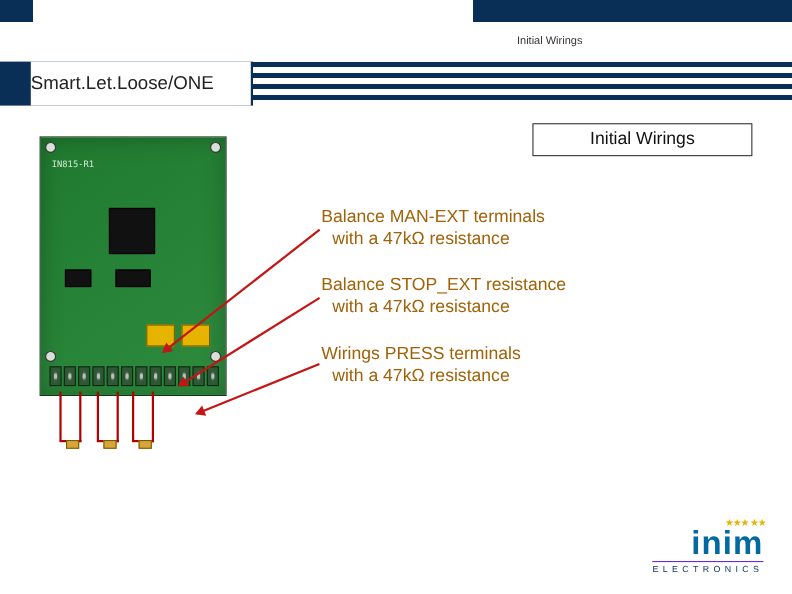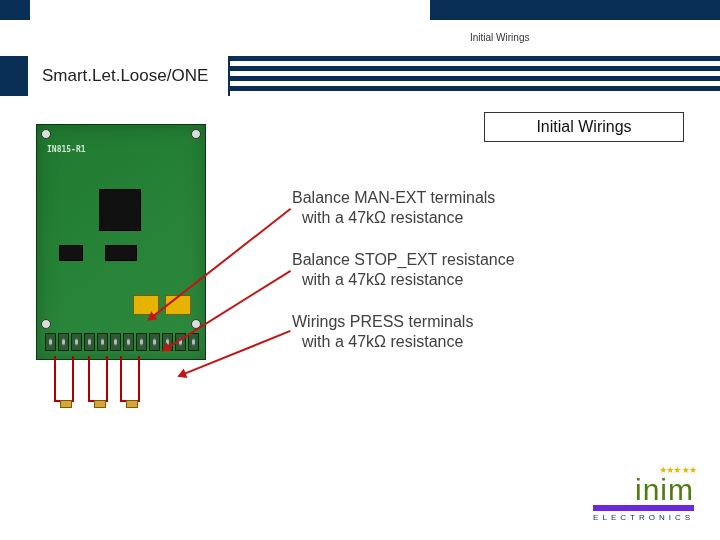--- a/index.html
+++ b/index.html
@@ -4,56 +4,56 @@
 <style>
   * { margin: 0; padding: 0; box-sizing: border-box; }
   body { width: 720px; height: 540px; font-family: Arial, sans-serif; background: #fff; position: relative; overflow: hidden; }
   .top-banner { position: absolute; top: 0; left: 0; width: 720px; height: 20px; background: #0a2f56; }
   .top-banner::after { content: ""; position: absolute; left: 30px; top: 0; width: 400px; height: 20px; background: #fff; }
   .header-label { position: absolute; top: 32px; left: 470px; font-size: 10px; color: #333; }
   .title-band { position: absolute; top: 56px; left: 0; width: 720px; height: 40px; }
   .title-band .stripes { position: absolute; right: 0; top: 0; width: 720px; height: 40px;
     background: repeating-linear-gradient(to bottom, #0a2f56 0 5px, #fff 5px 10px); }
   .title-band .block { position: absolute; left: 0; top: 0; width: 230px; height: 40px; background: #0a2f56; }
-  .title-band .label-box { position: absolute; left: 28px; top: 0; width: 200px; height: 40px; background: #fff; display: flex; align-items: center; padding-left: 14px; font-size: 17px; color: #222; }
+  .title-band .label-box { position: absolute; left: 28px; top: 0; width: 200px; height: 40px; background: #fff; display: flex; align-items: center; font-size: 17px; color: #222; }
   .title-band .stripes-cover { position: absolute; left: 0; top: 0; width: 230px; height: 40px; background: #fff; }
   .slide-title-box { position: absolute; top: 112px; left: 484px; width: 200px; height: 30px; border: 1px solid #333; display: flex; align-items: center; justify-content: center; font-size: 16px; color: #111; background: #fff; }
-  .pcb { position: absolute; top: 124px; left: 36px; width: 170px; height: 236px; background: linear-gradient(145deg,#1f7a2f,#2e8b3e); border: 1px solid #0b3a12; box-shadow: inset 0 0 20px rgba(0,0,0,.25); font-weight: bold; }
+  .pcb { position: absolute; top: 124px; left: 36px; width: 170px; height: 236px; background: linear-gradient(145deg,#1f7a2f,#2e8b3e); border: 1px solid #0b3a12; box-shadow: inset 0 0 20px rgba(0,0,0,.25); }
   .pcb .label { position: absolute; top: 20px; left: 10px; font-size: 8px; color: #cfe8d2; font-family: monospace; }
   .pcb .chip { position: absolute; background: #111; border: 1px solid #000; }
   .pcb .chip.c1 { top: 64px; left: 62px; width: 42px; height: 42px; }
   .pcb .chip.c2 { top: 120px; left: 22px; width: 24px; height: 16px; }
   .pcb .chip.c3 { top: 120px; left: 68px; width: 32px; height: 16px; }
   .pcb .relay { position: absolute; width: 26px; height: 20px; background: #e6b400; border: 1px solid #7a5c00; }
   .pcb .relay.r1 { top: 170px; left: 96px; }
   .pcb .relay.r2 { top: 170px; left: 128px; }
   .pcb .term-row { position: absolute; bottom: 8px; left: 8px; width: 154px; height: 18px; display: flex; gap: 2px; }
   .pcb .term-row .t { flex: 1; background: #2d5a34; border: 1px solid #0c2a10; position: relative; }
   .pcb .term-row .t::after { content: ""; position: absolute; inset: 3px; border-radius: 50%; background: radial-gradient(circle,#b8c0b9 30%,#4a5a4b 70%); }
   .pcb .hole { position: absolute; width: 10px; height: 10px; border-radius: 50%; background: #d8e0d9; border: 1px solid #333; }
   .pcb .hole.h1 { top: 4px; left: 4px; }
   .pcb .hole.h2 { top: 4px; right: 4px; }
   .pcb .hole.h3 { bottom: 30px; left: 4px; }
   .pcb .hole.h4 { bottom: 30px; right: 4px; }
   .instructions { position: absolute; left: 292px; top: 188px; width: 360px; }
-  .instructions .grp { margin-bottom: 22px; font-size: 16px; color: #404040; line-height: 1.25; }
+  .instructions .grp { margin-bottom: 22px; font-size: 16px; color: #a16207; line-height: 1.25; }
   .instructions .grp .l2 { padding-left: 10px; }
   .resistor-wires { position: absolute; left: 50px; top: 356px; width: 140px; height: 80px; }
   .rw { position: absolute; top: 0; width: 2px; height: 44px; background: #b00000; }
   .rw::before { content: ""; position: absolute; bottom: -2px; left: 0; width: 20px; height: 2px; background: #b00000; }
   .rw .res { position: absolute; bottom: -8px; left: 6px; width: 12px; height: 8px; background: #d9a43a; border: 1px solid #7a5c00; }
   .rw .up { position: absolute; bottom: -2px; left: 18px; width: 2px; height: 46px; background: #b00000; }
   .rw.r1 { left: 4px; }
   .rw.r2 { left: 38px; }
   .rw.r3 { left: 70px; }
   .arrow { position: absolute; width: 2px; background: #c41515; transform-origin: top left; }
   .arrow::after { content: ""; position: absolute; bottom: -2px; left: -4px; width: 0; height: 0; border-left: 5px solid transparent; border-right: 5px solid transparent; border-top: 9px solid #c41515; }
   .logo { position: absolute; right: 26px; bottom: 18px; text-align: right; }
-  .logo .brand { font-size: 30px; font-weight: 400; color: #4d7c0f; letter-spacing: 1px; }
-  .logo .sub { font-size: 8px; letter-spacing: 4px; color: #0a2f56; border-top: 6px solid #6d28d9; padding-top: 2px; margin-top: -2px; }
+  .logo .brand { font-size: 30px; font-weight: 700; color: #0369a1; letter-spacing: 1px; }
+  .logo .sub { font-size: 8px; letter-spacing: 4px; color: #0a2f56; border-top: 1px solid #6d28d9; padding-top: 2px; margin-top: -2px; }
   .logo .stars { position: absolute; top: -8px; right: -2px; color: #e6b400; font-size: 9px; letter-spacing: -1px; }
 </style>
 </head>
 <body>
 
 <div class="top-banner"></div>
 <div class="header-label">Initial Wirings</div>
 
 <div class="title-band">
   <div class="stripes-cover"></div>

